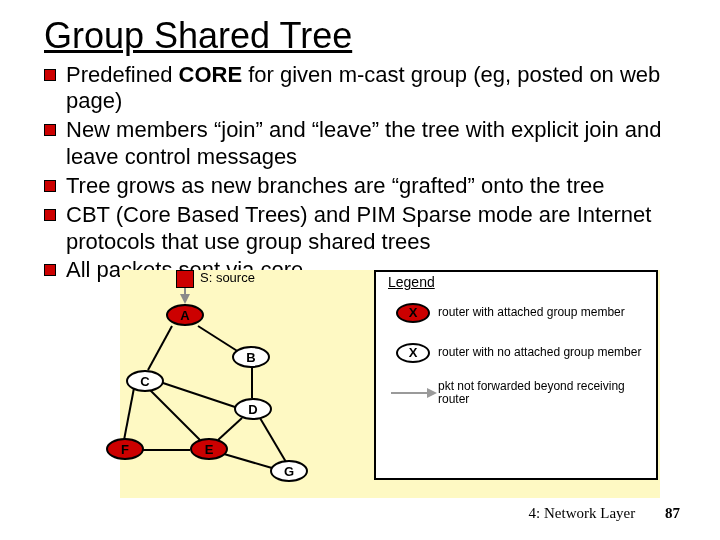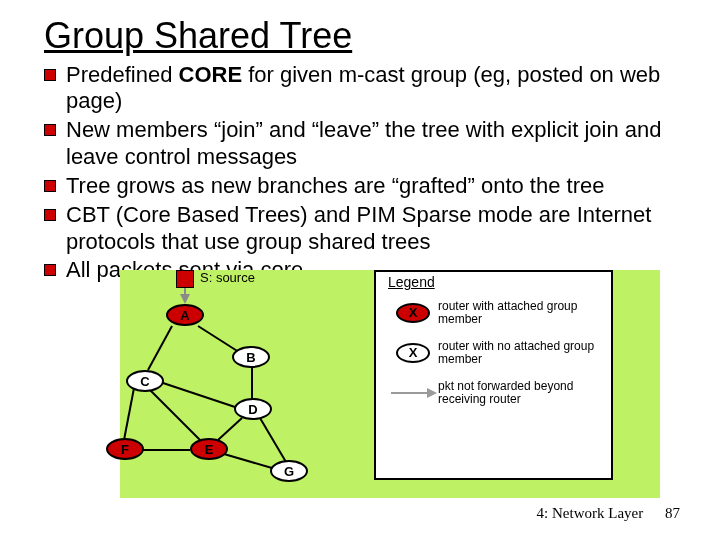--- a/index.html
+++ b/index.html
@@ -50,31 +50,32 @@
   .bold { font-weight: bold; }
   .footer {
     position: absolute;
     bottom: 18px;
     right: 40px;
     font-size: 15px;
     font-family: "Times New Roman", serif;
   }
   .pagenum {
     display: inline-block;
-    margin-left: 18px;
+    margin-left: 26px;
+    font-weight: bold;
   }
 
   
   .diagram {
     position: absolute;
     left: 120px;
     top: 270px;
     width: 540px;
     height: 228px;
-    background: #bef264;
+    background: #fef9c3;
   }
   .diagram * { box-sizing: border-box; }
   .node {
     position: absolute;
     width: 38px;
     height: 22px;
     border: 2px solid #000;
     border-radius: 50%;
     display: flex;
     align-items: center;
@@ -95,21 +96,21 @@
   svg.links {
     position: absolute;
     left: 0;
     top: 0;
     z-index: 1;
   }
   .legend-box {
     position: absolute;
     left: 254px;
     top: 0px;
-    width: 239px;
+    width: 284px;
     height: 210px;
     border: 2px solid #000;
     background: #fff;
     font-family: Arial, sans-serif;
     font-size: 14px;
     padding: 2px 6px 6px 12px;
     z-index: 2;
   }
   .legend-title {
     font-family: Arial, sans-serif;

